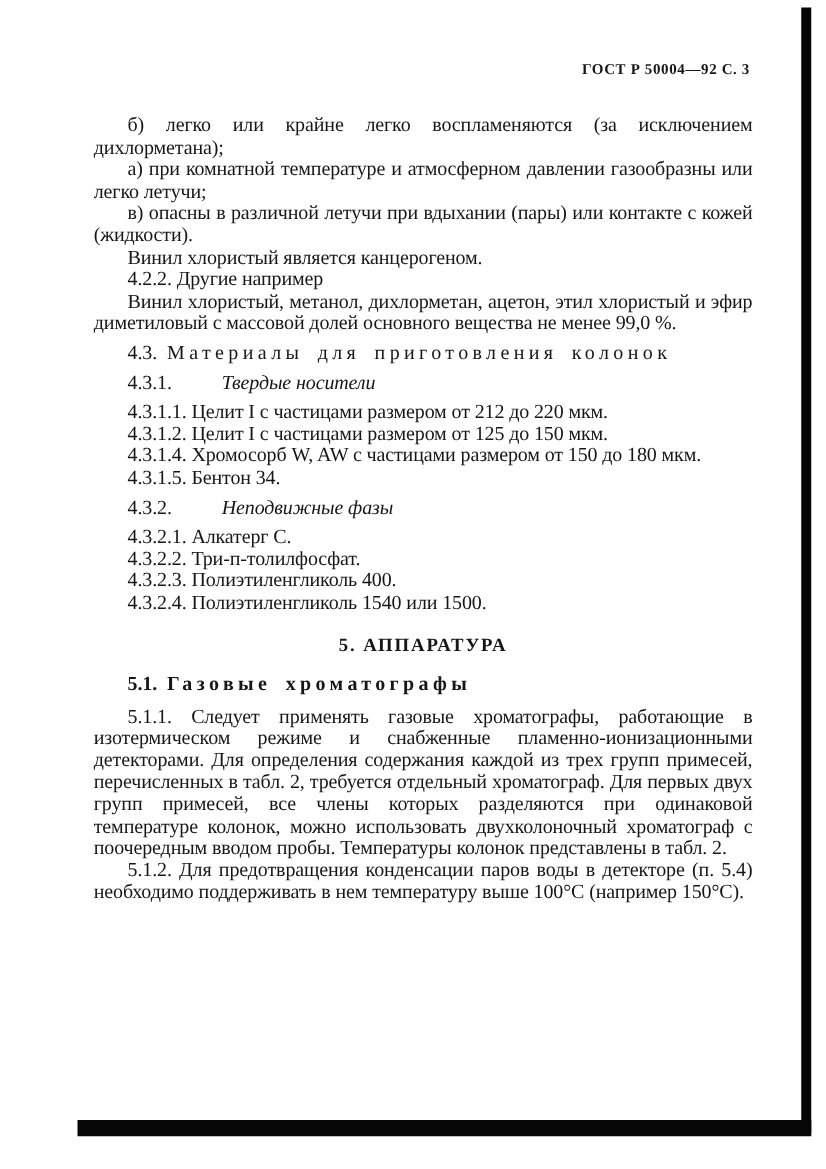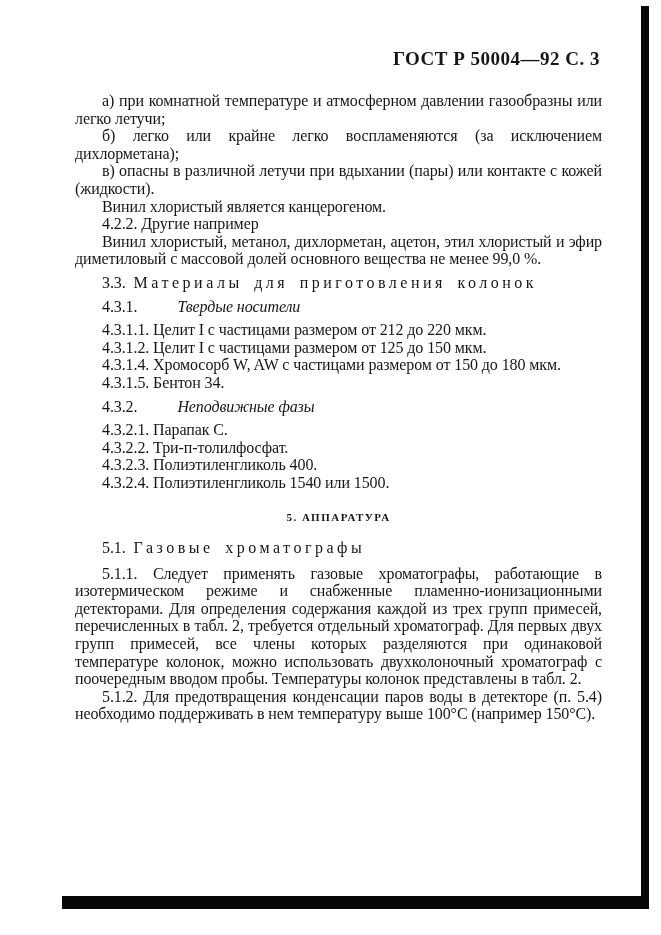--- a/index.html
+++ b/index.html
@@ -11,21 +11,21 @@
     overflow: hidden;
     font-family: "Liberation Serif", "DejaVu Serif", serif;
     color: #161616;
   }
   .header {
     position: absolute;
     top: 48px;
     left: 0;
     right: 61px;
     text-align: right;
-    font-size: 19px;
+    font-size: 12px;
     font-weight: bold;
     letter-spacing: 0.5px;
   }
   .body {
     position: absolute;
     left: 75px;
     top: 92px;
     width: 527px;
     font-size: 16px;
     line-height: 17.6px;
@@ -39,23 +39,23 @@
   .it { font-style: italic; margin-left: 32px; }
   .h-spaced { margin: 6px 0; }
   .h-italic { margin: 6px 0; }
   .sec-title {
     margin: 18px 0 12px;
     text-align: center;
     text-align-last: center;
     text-indent: 0;
     font-weight: bold;
     letter-spacing: 1.5px;
-    font-size: 11px;
+    font-size: 15px;
   }
-  .sub-head { margin: 0 0 8px; }
+  .sub-head { margin: 0 0 8px; font-weight: bold; }
   .scan-right {
     position: absolute;
     top: 6px;
     right: 12px;
     width: 8px;
     height: 901px;
     background: #070707;
   }
   .scan-bottom {
     position: absolute;
@@ -69,45 +69,45 @@
 </head>
 <body>
 
 <div class="page">
 
   <div class="header">
     <span>ГОСТ Р 50004—92 С. 3</span>
   </div>
 
   <main class="body">
+    <p class="p">б) легко или крайне легко воспламеняются (за исключением дихлорметана);</p>
     <p class="p">а) при комнатной температуре и атмосферном давлении газообразны или легко летучи;</p>
-    <p class="p">б) легко или крайне легко воспламеняются (за исключением дихлорметана);</p>
     <p class="p">в) опасны в различной летучи при вдыхании (пары) или контакте с кожей (жидкости).</p>
     <p class="p">Винил хлористый является канцерогеном.</p>
     <p class="p">4.2.2. Другие например</p>
     <p class="p">Винил хлористый, метанол, дихлорметан, ацетон, этил хлористый и эфир диметиловый с массовой долей основного вещества не менее 99,0 %.</p>
 
     <p class="p h-spaced">
-      <span class="num">3.3.</span><span class="sp">Материалы для приготовления колонок</span>
+      <span class="num">4.3.</span><span class="sp">Материалы для приготовления колонок</span>
     </p>
 
     <p class="p h-italic">
       <span class="num">4.3.1.</span><span class="it">Твердые носители</span>
     </p>
 
     <p class="p">4.3.1.1. Целит I с частицами размером от 212 до 220 мкм.</p>
     <p class="p">4.3.1.2. Целит I с частицами размером от 125 до 150 мкм.</p>
     <p class="p">4.3.1.4. Хромосорб W, AW с частицами размером от 150 до 180 мкм.</p>
     <p class="p">4.3.1.5. Бентон 34.</p>
 
     <p class="p h-italic">
       <span class="num">4.3.2.</span><span class="it">Неподвижные фазы</span>
     </p>
 
-    <p class="p">4.3.2.1. Парапак С.</p>
+    <p class="p">4.3.2.1. Алкатерг С.</p>
     <p class="p">4.3.2.2. Три-п-толилфосфат.</p>
     <p class="p">4.3.2.3. Полиэтиленгликоль 400.</p>
     <p class="p">4.3.2.4. Полиэтиленгликоль 1540 или 1500.</p>
 
     <p class="p sec-title">5. АППАРАТУРА</p>
 
     <p class="p sub-head">
       <span class="num">5.1.</span><span class="sp">Газовые хроматографы</span>
     </p>
 

